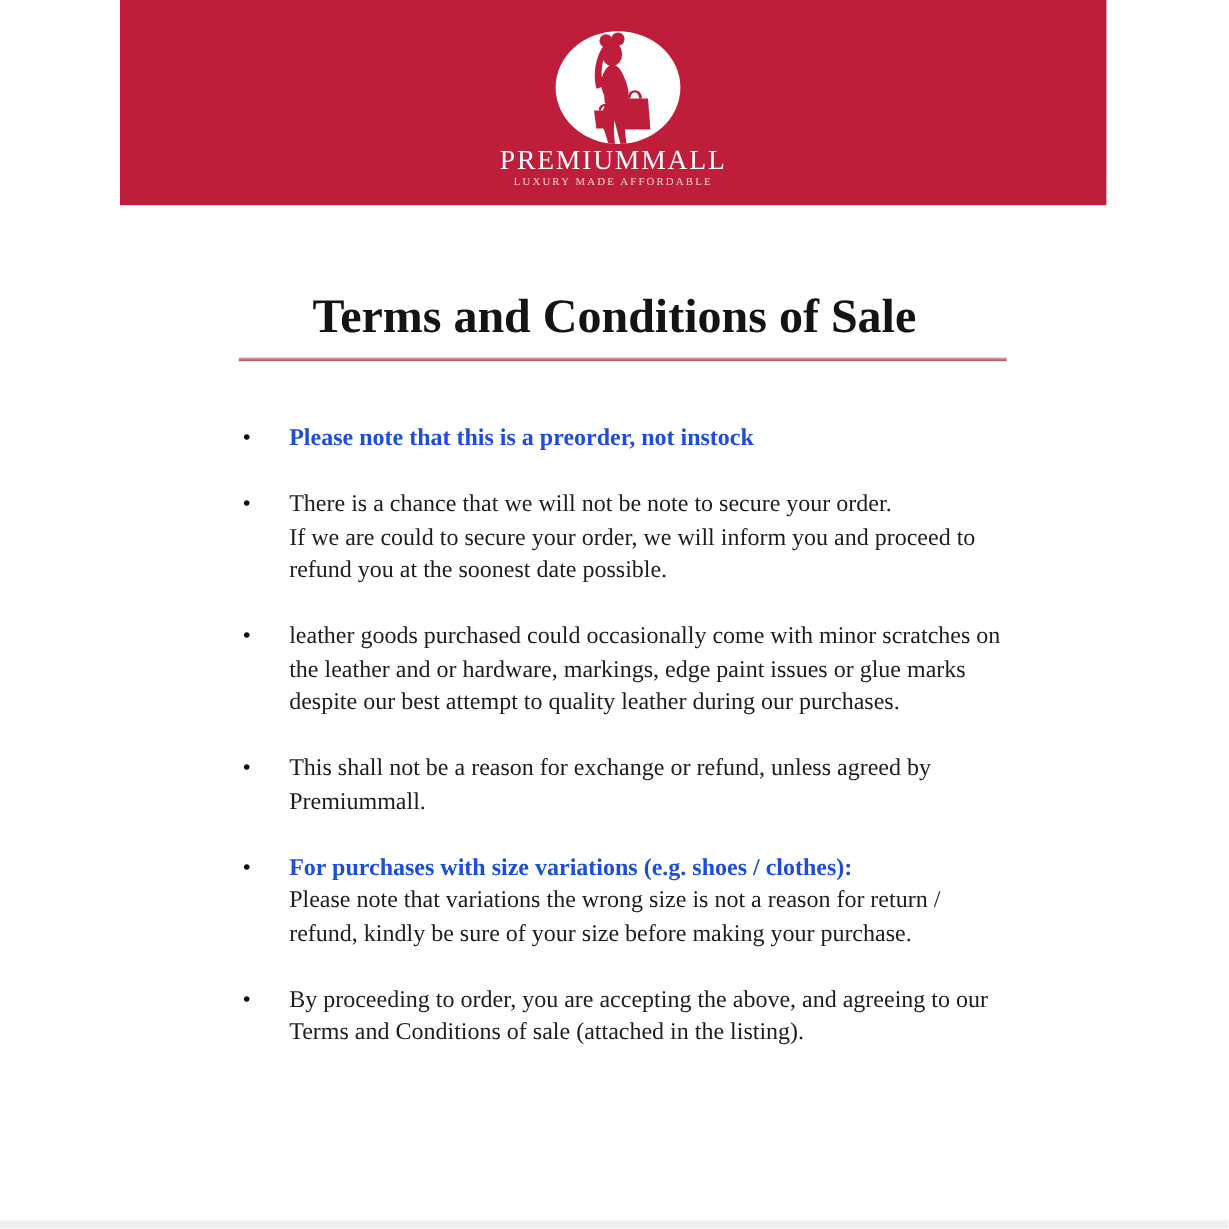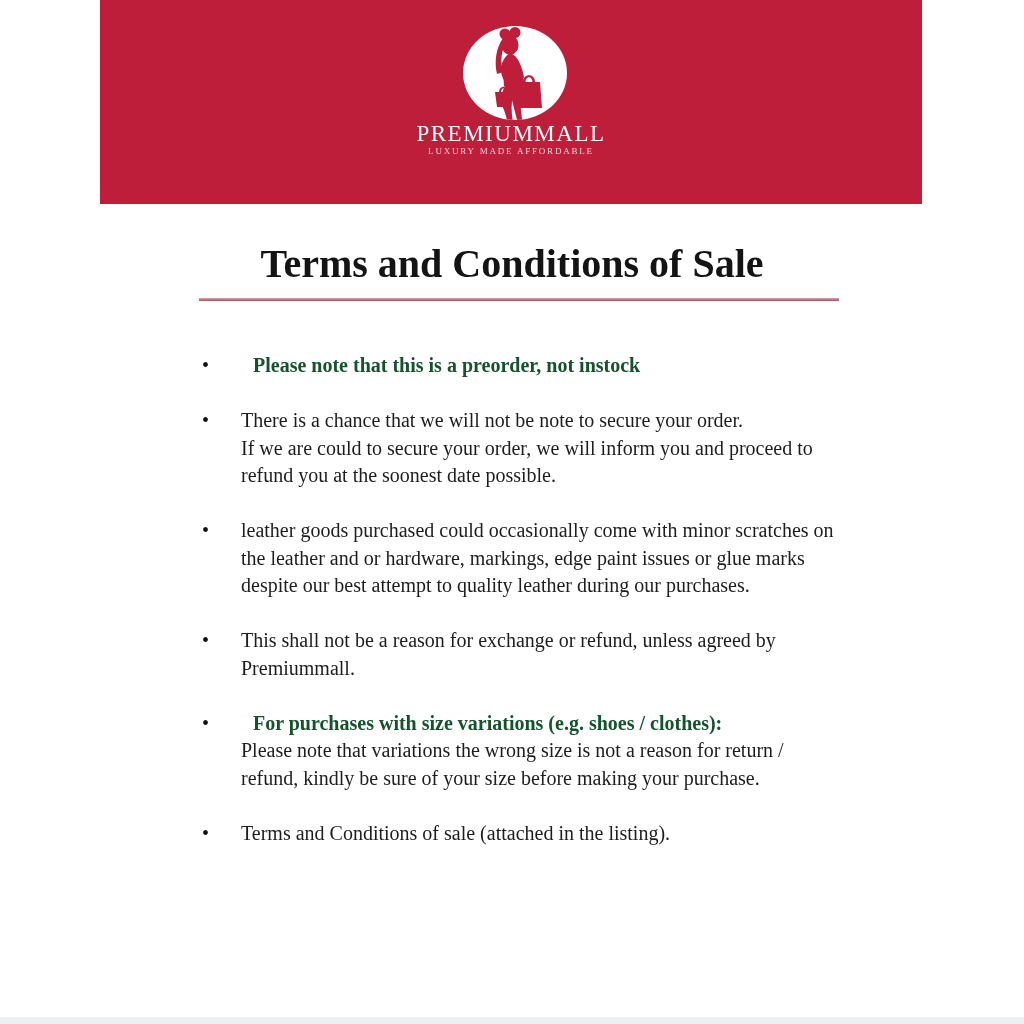--- a/index.html
+++ b/index.html
@@ -6,21 +6,21 @@
   #page{
     position:relative;
     width:1024px;height:1024px;
     background:#ffffff;
     overflow:hidden;
     font-family:"Liberation Serif", serif;
   }
 
   
   .banner{
-    position:absolute;left:100px;top:0;width:822px;height:204px;
+    position:absolute;left:100px;top:0;width:822px;height:171px;
     background:#bf1e3b;
   }
   .logo-circle{
     position:absolute;left:50%;top:26px;margin-left:-48px;
     width:104px;height:94px;background:#ffffff;border-radius:50%;
     overflow:hidden;
   }
   .logo-circle svg{display:block;width:104px;height:94px;}
   .brand{
     position:absolute;top:121px;left:0;width:100%;
@@ -51,21 +51,21 @@
   .term-item{
     display:flex;
     margin:0 0 27.5px 0;
     font-size:20px;line-height:27.5px;color:#1d1d1d;
   }
   .term-item .marker{
     flex:none;width:39px;color:#111111;font-size:20px;
   }
   .term-item .lines{flex:1;}
   .term-line{display:block;}
-  .term-line.red-bold{color:#14532d;font-weight:bold;margin-left:12px;}
+  .term-line.red-bold{color:#1d4ed8;font-weight:bold;}
 
   
   .footer-strip{
     position:absolute;left:0;bottom:0;width:100%;height:7px;
     background:#edeff0;
   }
 </style>
 </head>
 <body>
 
@@ -149,19 +149,20 @@
         <span class="marker">•</span>
         <span class="lines">
           <span class="term-line red-bold">For purchases with size variations (e.g. shoes / clothes):</span>
           <span class="term-line">Please note that variations the wrong size is not a reason for return /</span>
           <span class="term-line">refund, kindly be sure of your size before making your purchase.</span>
         </span>
       </div>
       <div class="term-item">
         <span class="marker">•</span>
         <span class="lines">
+          <span class="term-line">By proceeding to order, you are accepting the above, and agreeing to our</span>
           <span class="term-line">Terms and Conditions of sale (attached in the listing).</span>
         </span>
       </div>
     </div>
 
   <div class="footer-strip"></div>
 </div>
 
 </body></html>

